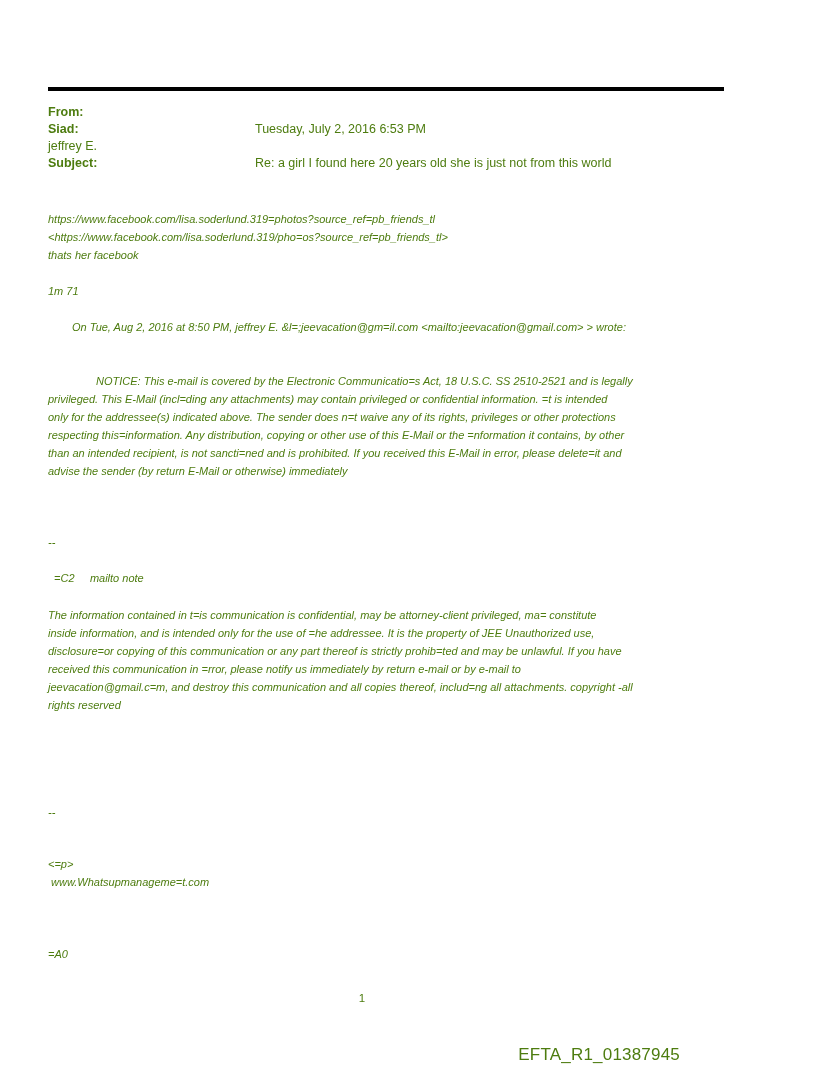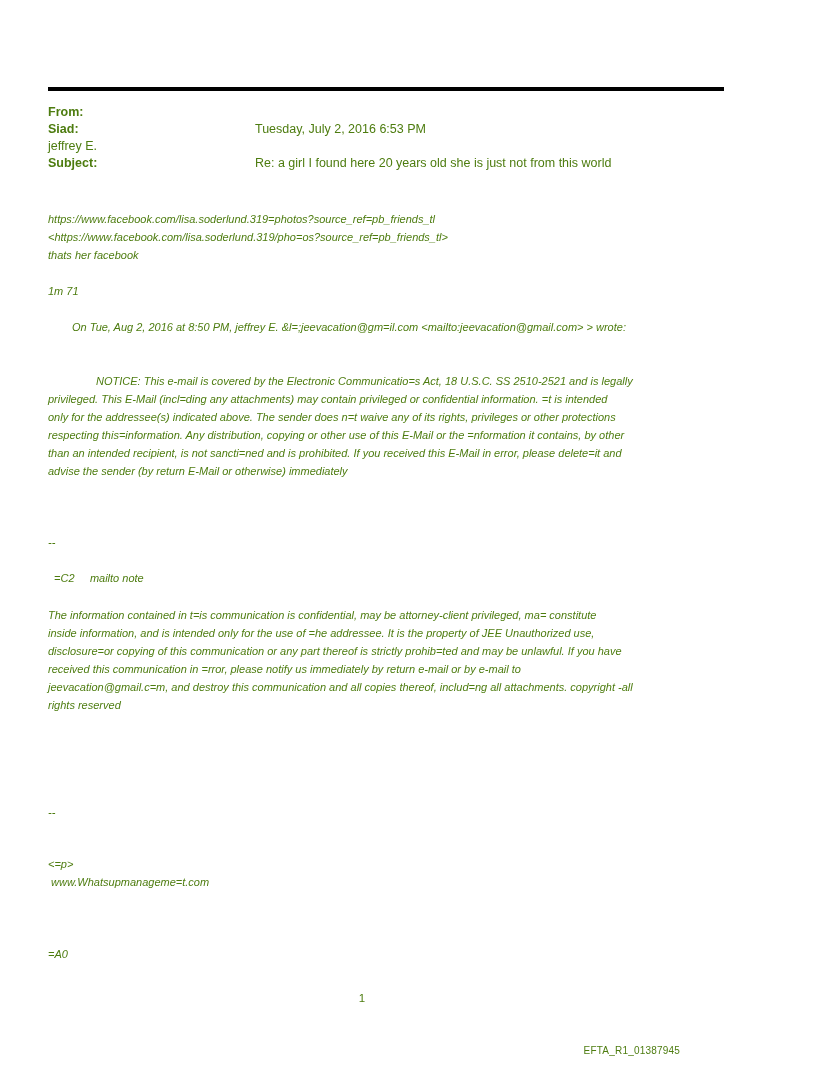--- a/index.html
+++ b/index.html
@@ -71,21 +71,21 @@
     top: 992px;
     left: 0;
     width: 100%;
     text-align: center;
     font-size: 11.5px;
   }
   .bates {
     position: absolute;
     top: 1045px;
     right: 44px;
-    font-size: 10px;
+    font-size: 17px;
     letter-spacing: 0.2px;
   }
 </style>
 </head>
 <body>
 
 <div class="page">
 
   <div class="top-rule"></div>
 

